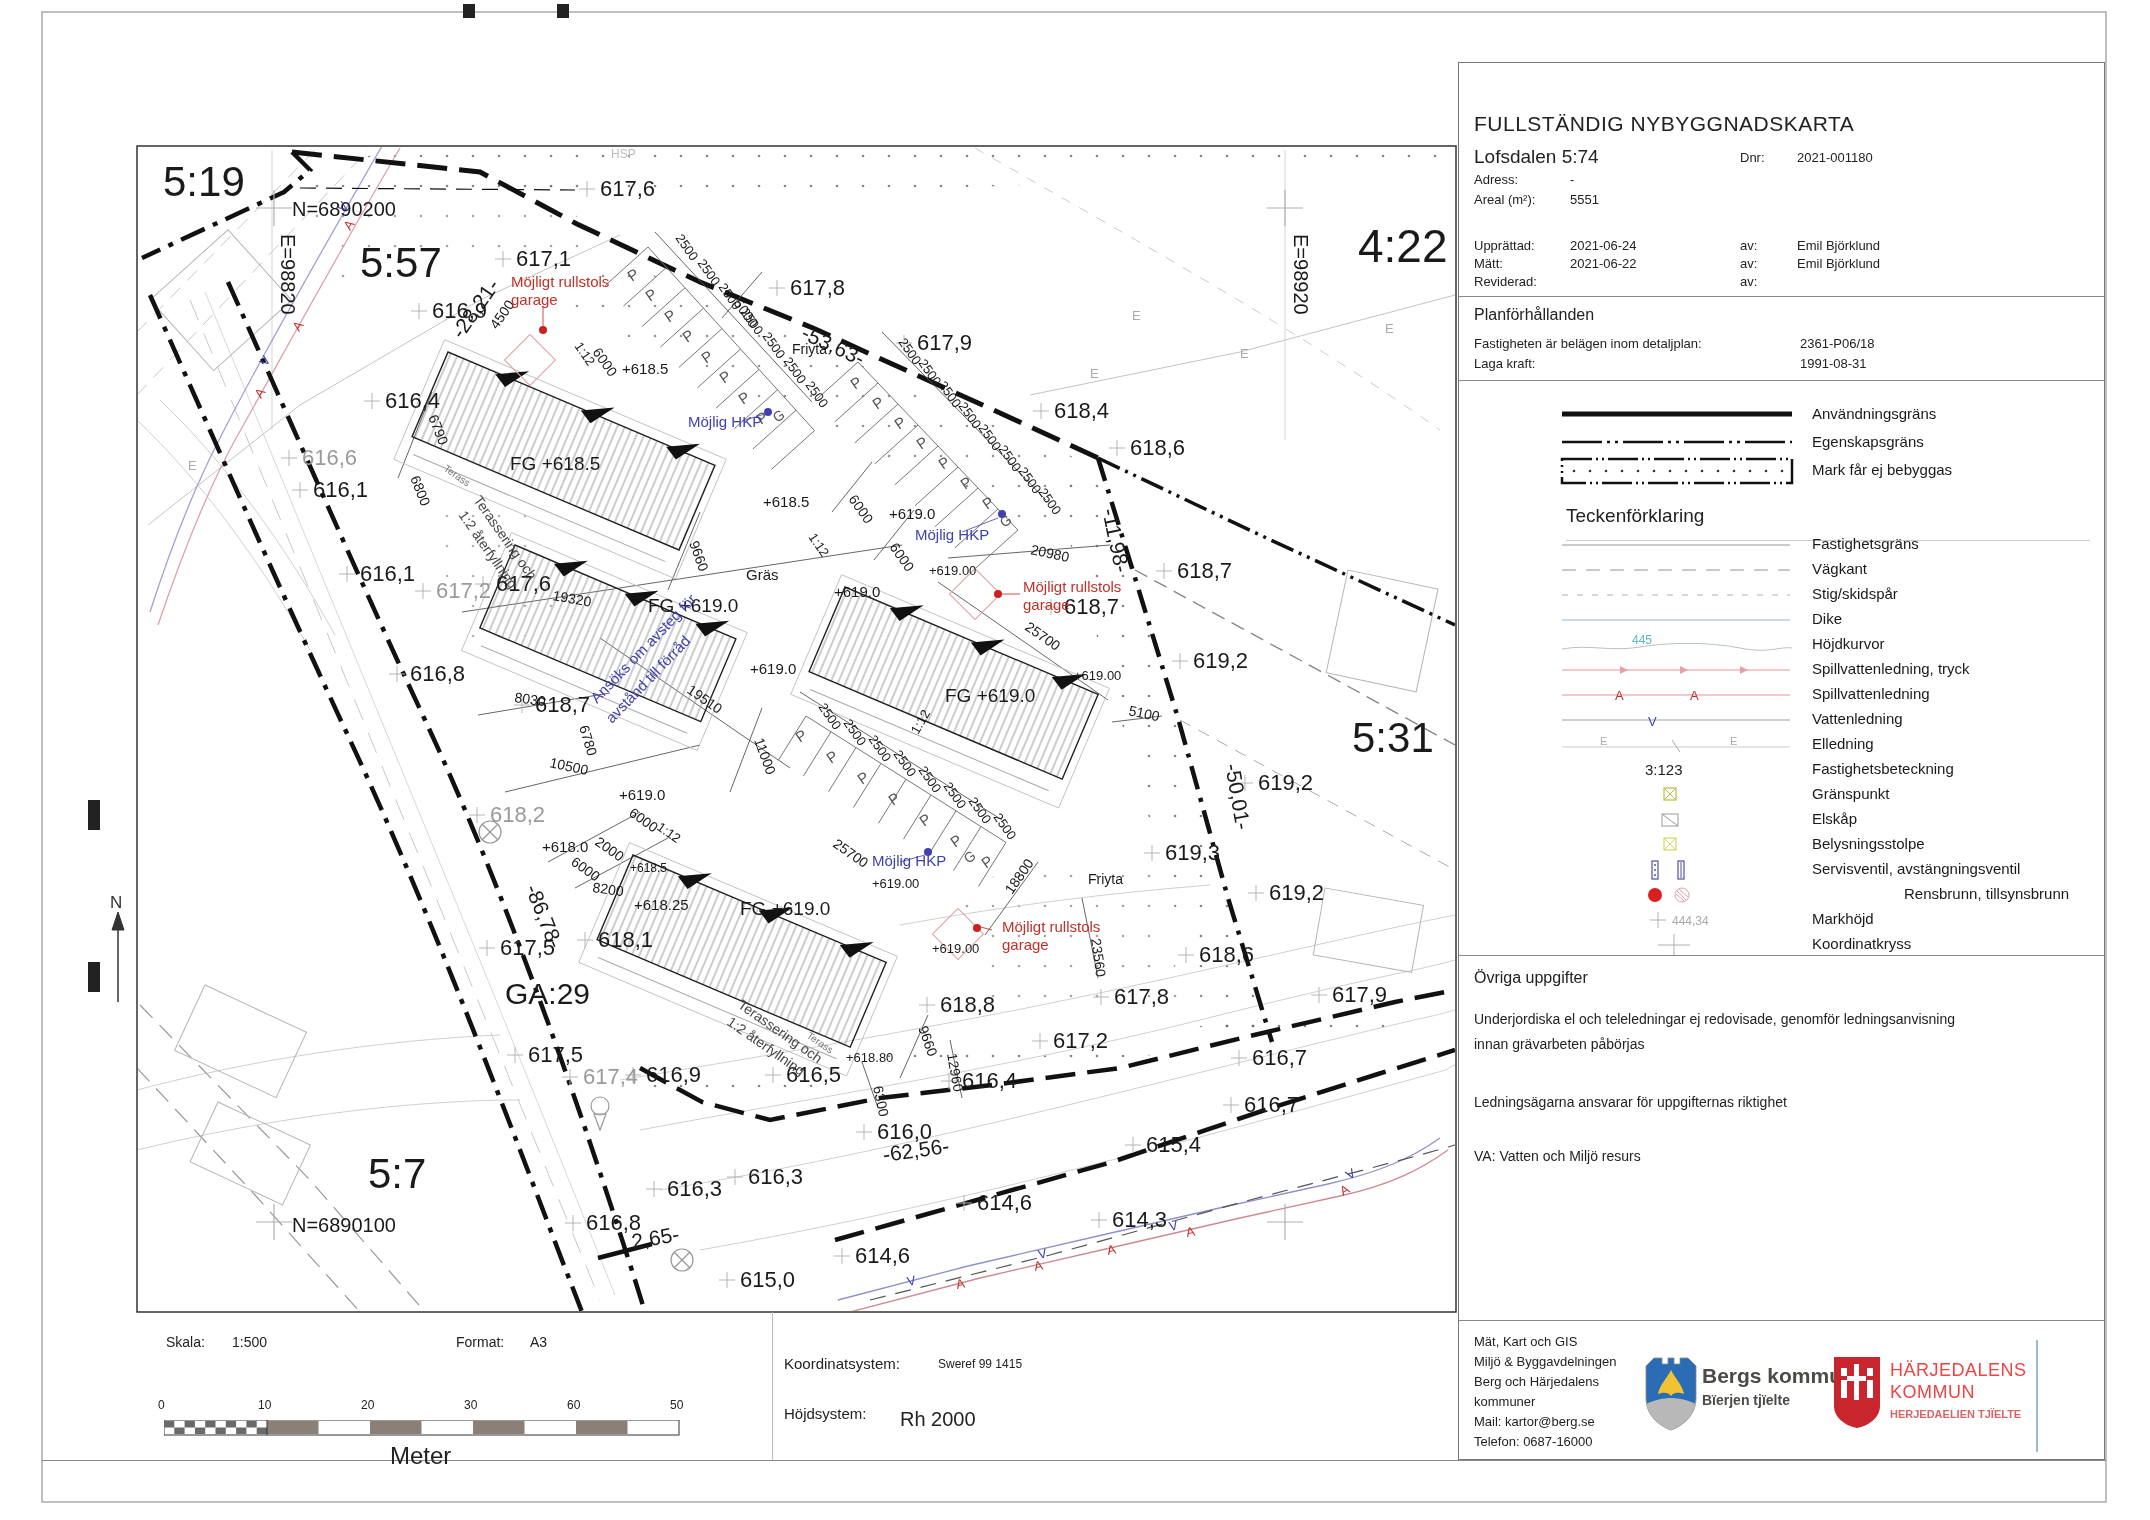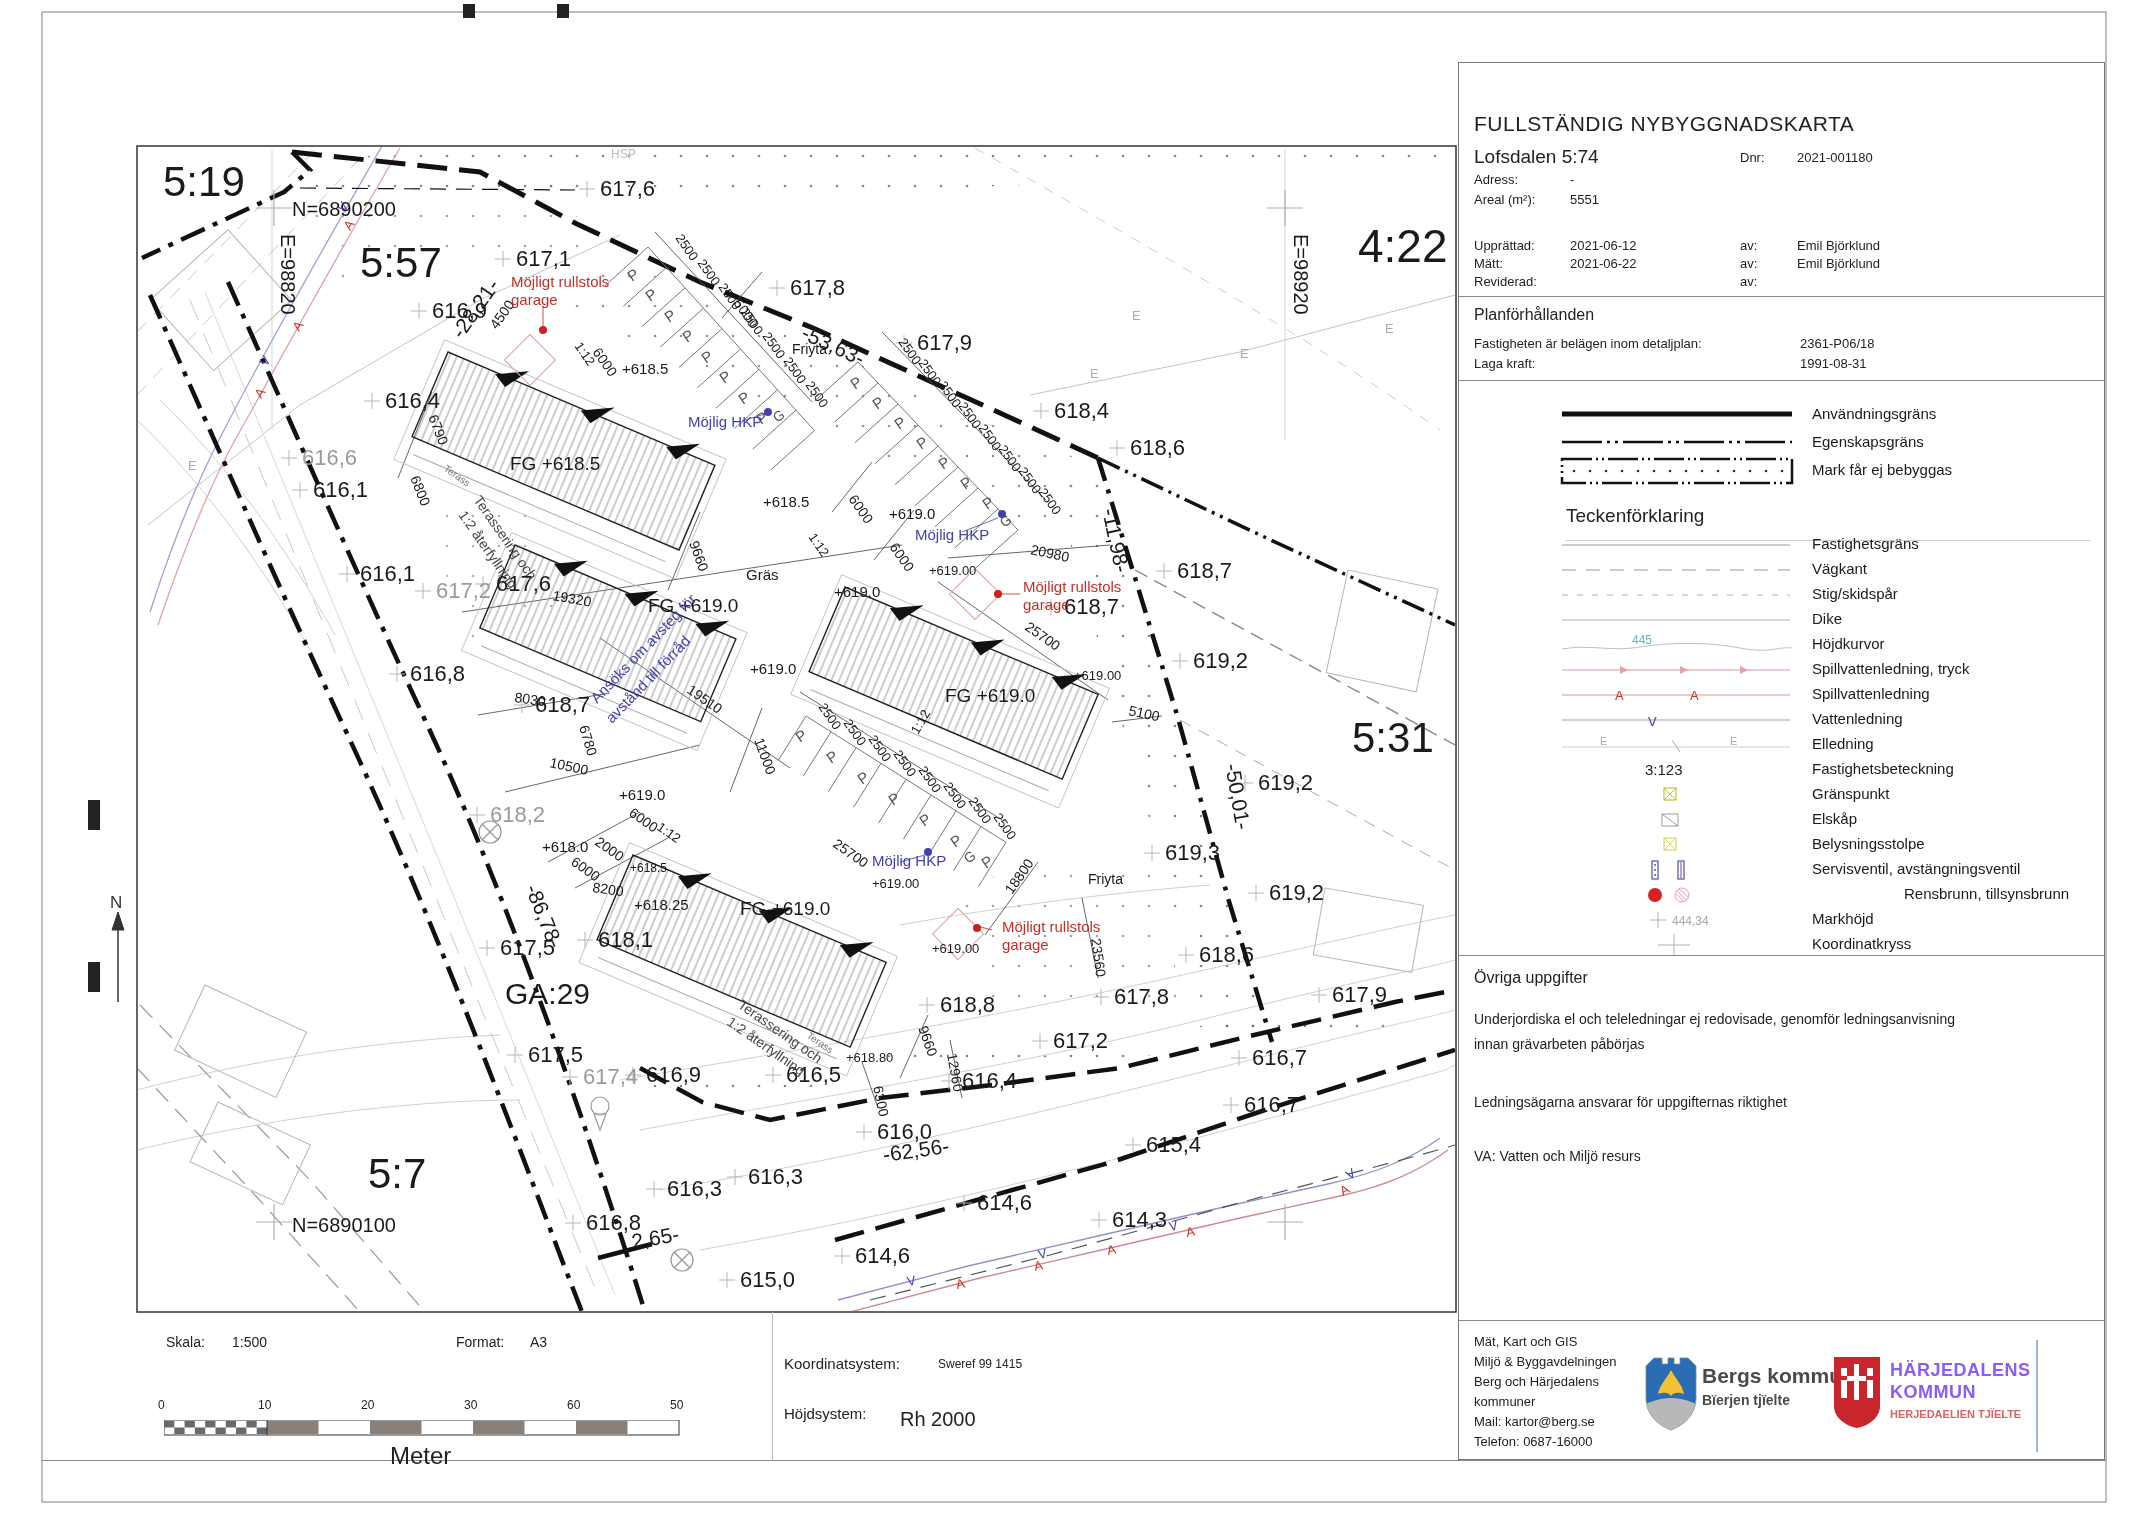--- a/index.html
+++ b/index.html
@@ -6,21 +6,21 @@
   body{font-family:"Liberation Sans","DejaVu Sans",sans-serif;color:#222;}
   .sheet{position:relative;width:2150px;height:1520px;background:#fff;overflow:hidden;}
   .abs{position:absolute;}
   svg text{font-family:"Liberation Sans","DejaVu Sans",sans-serif;}
   .panel{position:absolute;left:1458px;top:62px;width:647px;height:1398px;border:1px solid #777;background:#fff;box-sizing:border-box;}
   .hline{position:absolute;border-top:1px solid #888;height:0;}
   .vline{position:absolute;border-left:1px solid #888;width:0;}
   .t{position:absolute;white-space:nowrap;}
   .legrow-label{font-size:15px;color:#1a1a1a;}
   .logo-bergs-name{font-weight:bold;color:#4a4a46;}
-  .harj{color:#8b5cf6;font-weight:bold;letter-spacing:.5px;}
+  .harj{color:#ef4444;font-weight:normal;letter-spacing:.5px;}
 </style>
 </head>
 <body>
 
 <div class="sheet">
 
   <svg class="abs" style="left:0;top:0" width="2150" height="1520" viewBox="0 0 2150 1520">
     <defs>
       <pattern id="hatch" width="7" height="7" patternUnits="userSpaceOnUse">
         <line x1="3" y1="0" x2="3" y2="7" stroke="#9a9aa0" stroke-width="1"></line>
@@ -566,21 +566,21 @@
 
   <div class="t" style="left:1474px;top:112px;font-size:21px;letter-spacing:.5px">FULLSTÄNDIG NYBYGGNADSKARTA</div>
   <div class="t" style="left:1474px;top:146px;font-size:19px">Lofsdalen 5:74</div>
   <div class="t" style="left:1740px;top:150px;font-size:13px">Dnr:</div>
   <div class="t" style="left:1797px;top:150px;font-size:13px">2021-001180</div>
   <div class="t" style="left:1474px;top:172px;font-size:13px">Adress:</div>
   <div class="t" style="left:1570px;top:172px;font-size:13px">-</div>
   <div class="t" style="left:1474px;top:192px;font-size:13px">Areal (m²):</div>
   <div class="t" style="left:1570px;top:192px;font-size:13px">5551</div>
   <div class="t" style="left:1474px;top:238px;font-size:13px">Upprättad:</div>
-  <div class="t" style="left:1570px;top:238px;font-size:13px">2021-06-12</div>
+  <div class="t" style="left:1570px;top:238px;font-size:13px">2021-06-24</div>
   <div class="t" style="left:1740px;top:238px;font-size:13px">av:</div>
   <div class="t" style="left:1797px;top:238px;font-size:13px">Emil Björklund</div>
   <div class="t" style="left:1474px;top:256px;font-size:13px">Mätt:</div>
   <div class="t" style="left:1570px;top:256px;font-size:13px">2021-06-22</div>
   <div class="t" style="left:1740px;top:256px;font-size:13px">av:</div>
   <div class="t" style="left:1797px;top:256px;font-size:13px">Emil Björklund</div>
   <div class="t" style="left:1474px;top:274px;font-size:13px">Reviderad:</div>
   <div class="t" style="left:1740px;top:274px;font-size:13px">av:</div>
   <div class="hline" style="left:1459px;top:296px;width:645px"></div>
 

